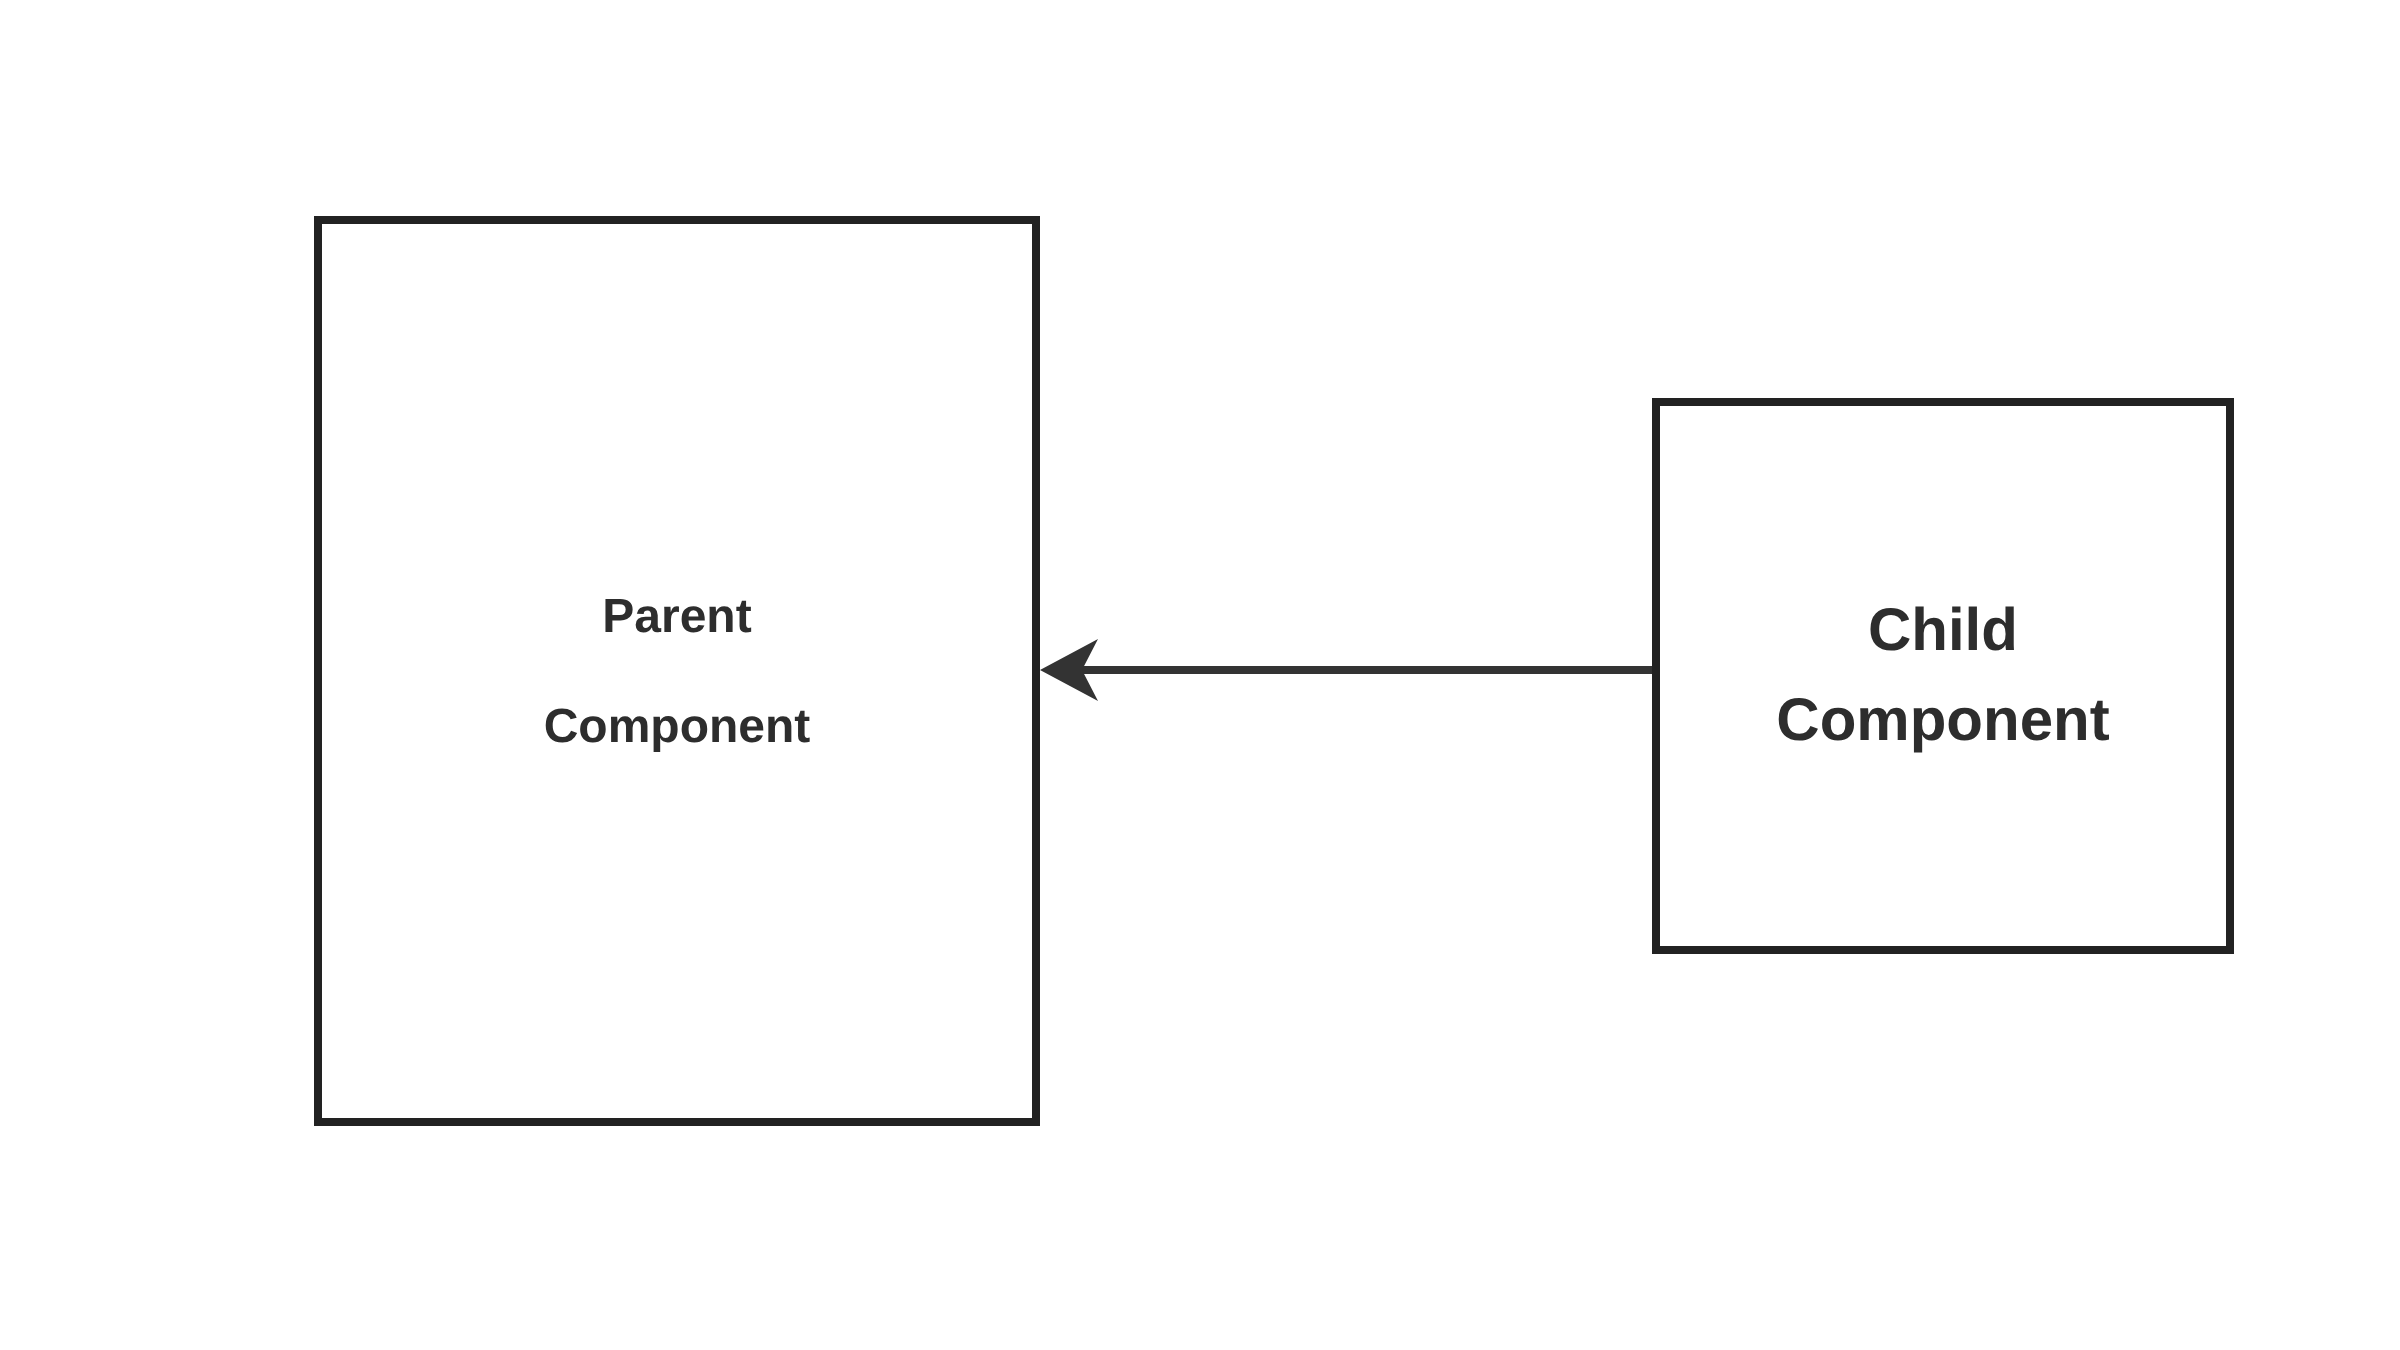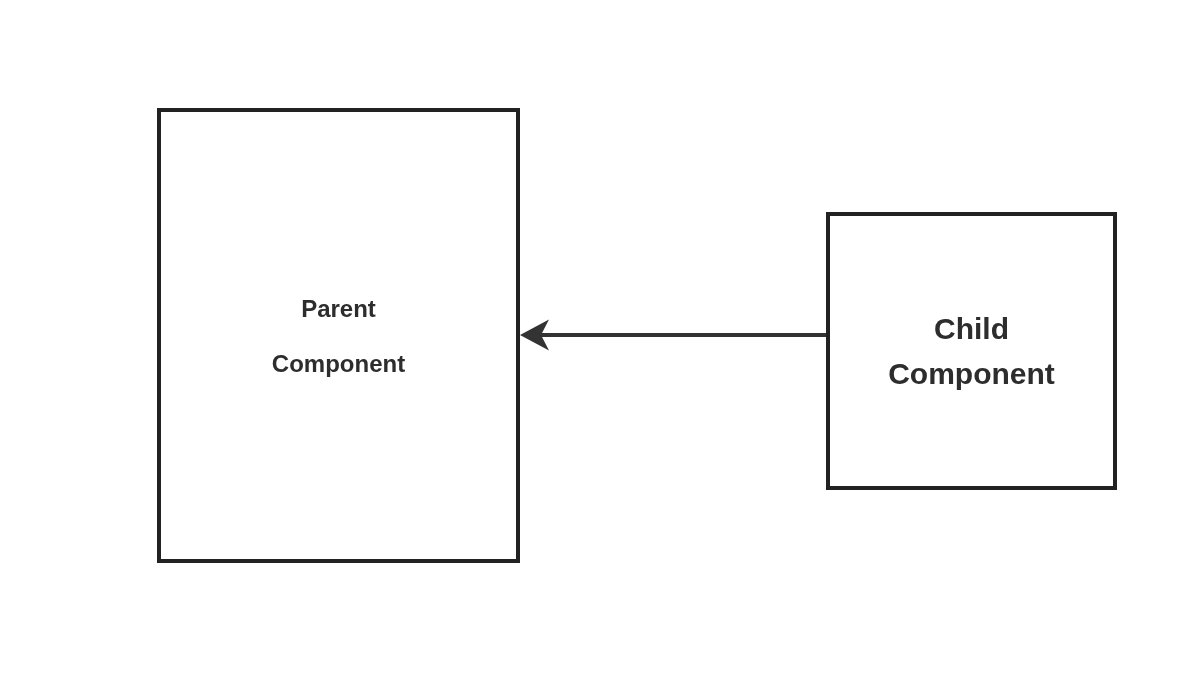--- a/index.html
+++ b/index.html
@@ -24,21 +24,21 @@
     text-align: center;
     color: var(--node_text, #2d2d2d);
     font-weight: 700;
   }
   .node-parent {
     left: 157px; top: 108px;
     width: 363px; height: 455px;
     font-size: 24px; line-height: 55px;
   }
   .node-child {
-    left: 826px; top: 212px;
+    left: 826px; top: 199px;
     width: 291px; height: 278px;
     font-size: 30px; line-height: 45px;
   }
   .edge-svg {
     position: absolute;
     left: 0; top: 0;
     width: 1200px; height: 675px;
     pointer-events: none;
   }
   .edge-svg line {

